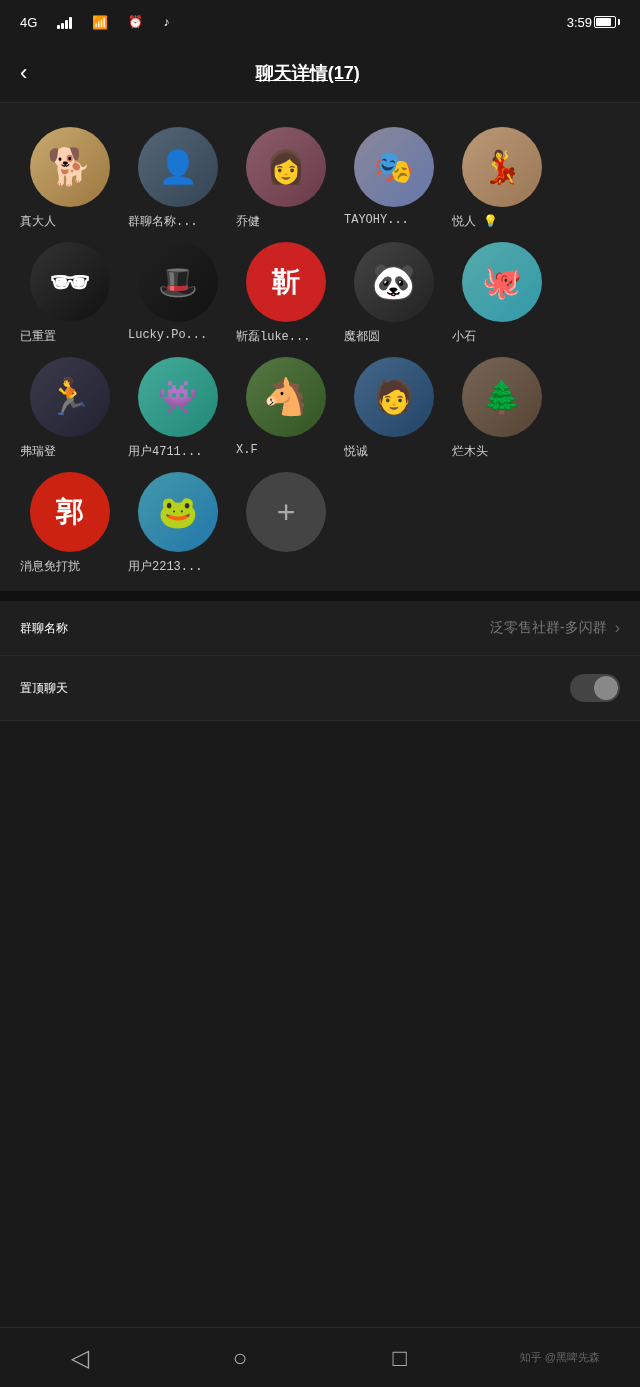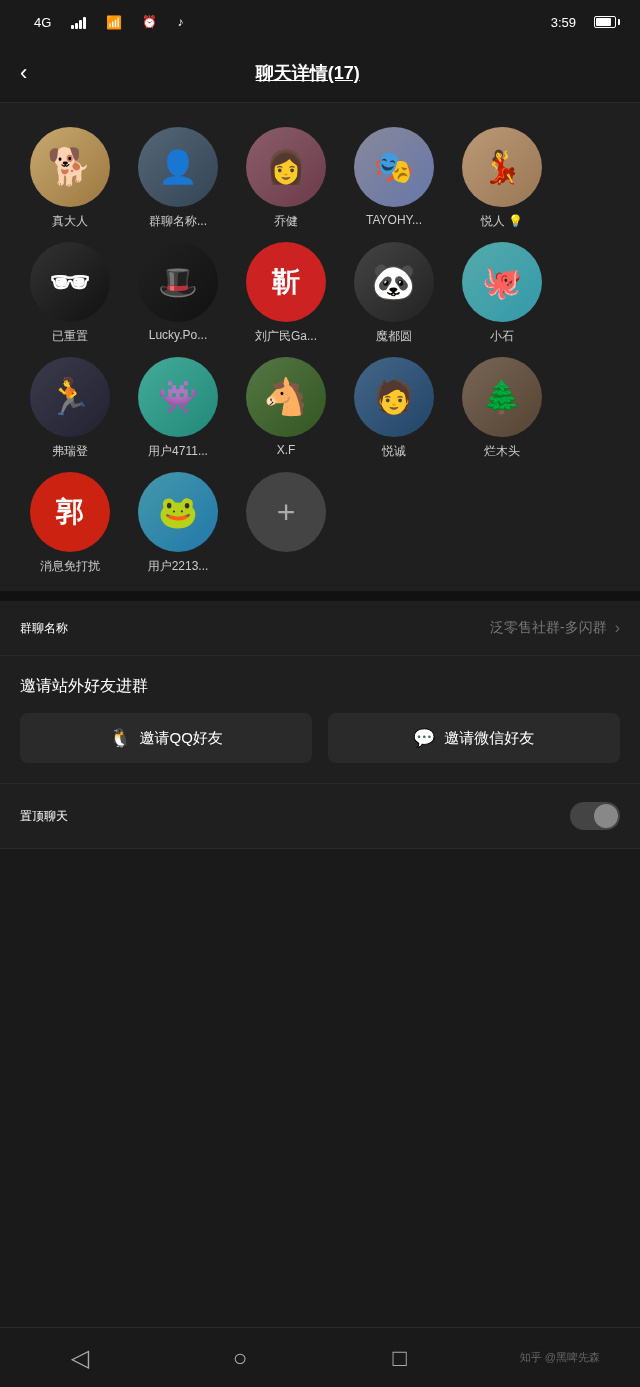--- a/index.html
+++ b/index.html
@@ -21,28 +21,27 @@
       padding: 8px 20px;
       background: #1a1a1a;
       height: 44px;
     }
     .status-left {
       font-size: 13px;
       color: #fff;
       display: flex;
       align-items: center;
       gap: 20px;
-      margin-left: 14px;
     }
     .status-right {
       font-size: 13px;
       color: #fff;
       display: flex;
       align-items: center;
-      gap: 18px;
+      gap: 2px;
     }
     .signal-bars {
       display: flex;
       align-items: flex-end;
       gap: 1px;
       height: 14px;
     }
     .signal-bar {
       width: 3px;
       background: #fff;
@@ -127,25 +126,26 @@
       display: flex;
       align-items: center;
       justify-content: center;
       font-size: 28px;
       font-weight: bold;
       color: #fff;
     }
     .member-name {
       font-size: 12px;
       color: #ccc;
-      text-align: center;
+      text-align: left;
       white-space: nowrap;
       overflow: hidden;
       text-overflow: ellipsis;
       width: 100%;
+      font-family: Liberation Mono, monospace;
     }
     .add-btn-circle {
       width: 80px;
       height: 80px;
       border-radius: 50%;
       background: #444;
       display: flex;
       align-items: center;
       justify-content: center;
       font-size: 32px;
@@ -330,21 +330,21 @@
         <div class="member-item">
           <div class="avatar" style="background: linear-gradient(135deg, rgb(51, 51, 51), rgb(17, 17, 17)); font-size: 32px;">🕶</div>
           <div class="member-name">已重置</div>
         </div>
         <div class="member-item">
           <div class="avatar" style="background: linear-gradient(135deg, rgb(34, 34, 34), rgb(17, 17, 17)); font-size: 32px;">🎩</div>
           <div class="member-name">Lucky.Po...</div>
         </div>
         <div class="member-item">
           <div class="avatar" style="background: rgb(204, 34, 34); font-size: 28px; color: rgb(255, 255, 255);">靳</div>
-          <div class="member-name">刘广民Ga...</div>
+          <div class="member-name">靳磊luke...</div>
         </div>
         <div class="member-item">
           <div class="avatar" style="background: linear-gradient(135deg, rgb(68, 68, 68), rgb(34, 34, 34)); font-size: 36px;">🐼</div>
           <div class="member-name">魔都圆</div>
         </div>
         <div class="member-item">
           <div class="avatar" style="background: linear-gradient(135deg, rgb(85, 170, 170), rgb(51, 153, 170)); font-size: 32px;">🐙</div>
           <div class="member-name">小石</div>
         </div>
         <div class="member-item">
@@ -386,33 +386,20 @@
   <div class="settings-section">
 
     <div class="setting-row">
       <span class="setting-label">群聊名称</span>
       <div class="setting-value">
         <span>泛零售社群-多闪群</span>
         <span class="chevron">›</span>
       </div>
     </div>
 
-    <div class="invite-section">
-      <div class="invite-title">邀请站外好友进群</div>
-      <div class="invite-buttons">
-        <button class="invite-btn">
-          <span class="invite-icon">🐧</span>
-          <span>邀请QQ好友</span>
-        </button>
-        <button class="invite-btn">
-          <span class="invite-icon">💬</span>
-          <span>邀请微信好友</span>
-        </button>
-      </div>
-    </div>
 
     <div class="setting-row">
       <span class="setting-label">置顶聊天</span>
       <div class="toggle">
         <div class="toggle-knob"></div>
       </div>
     </div>
 
   </div>
 </div>

